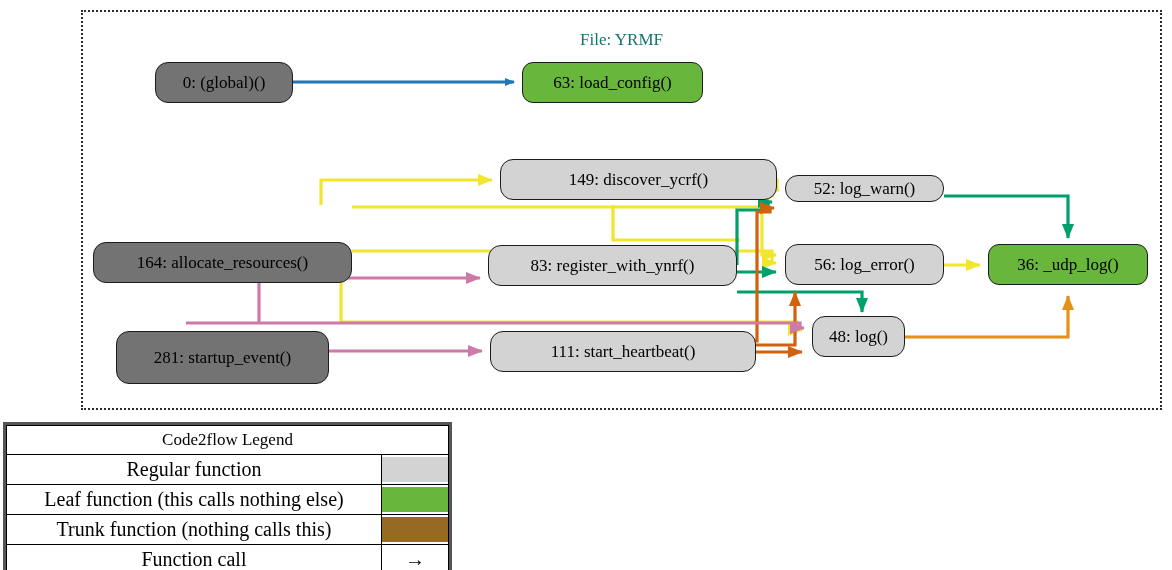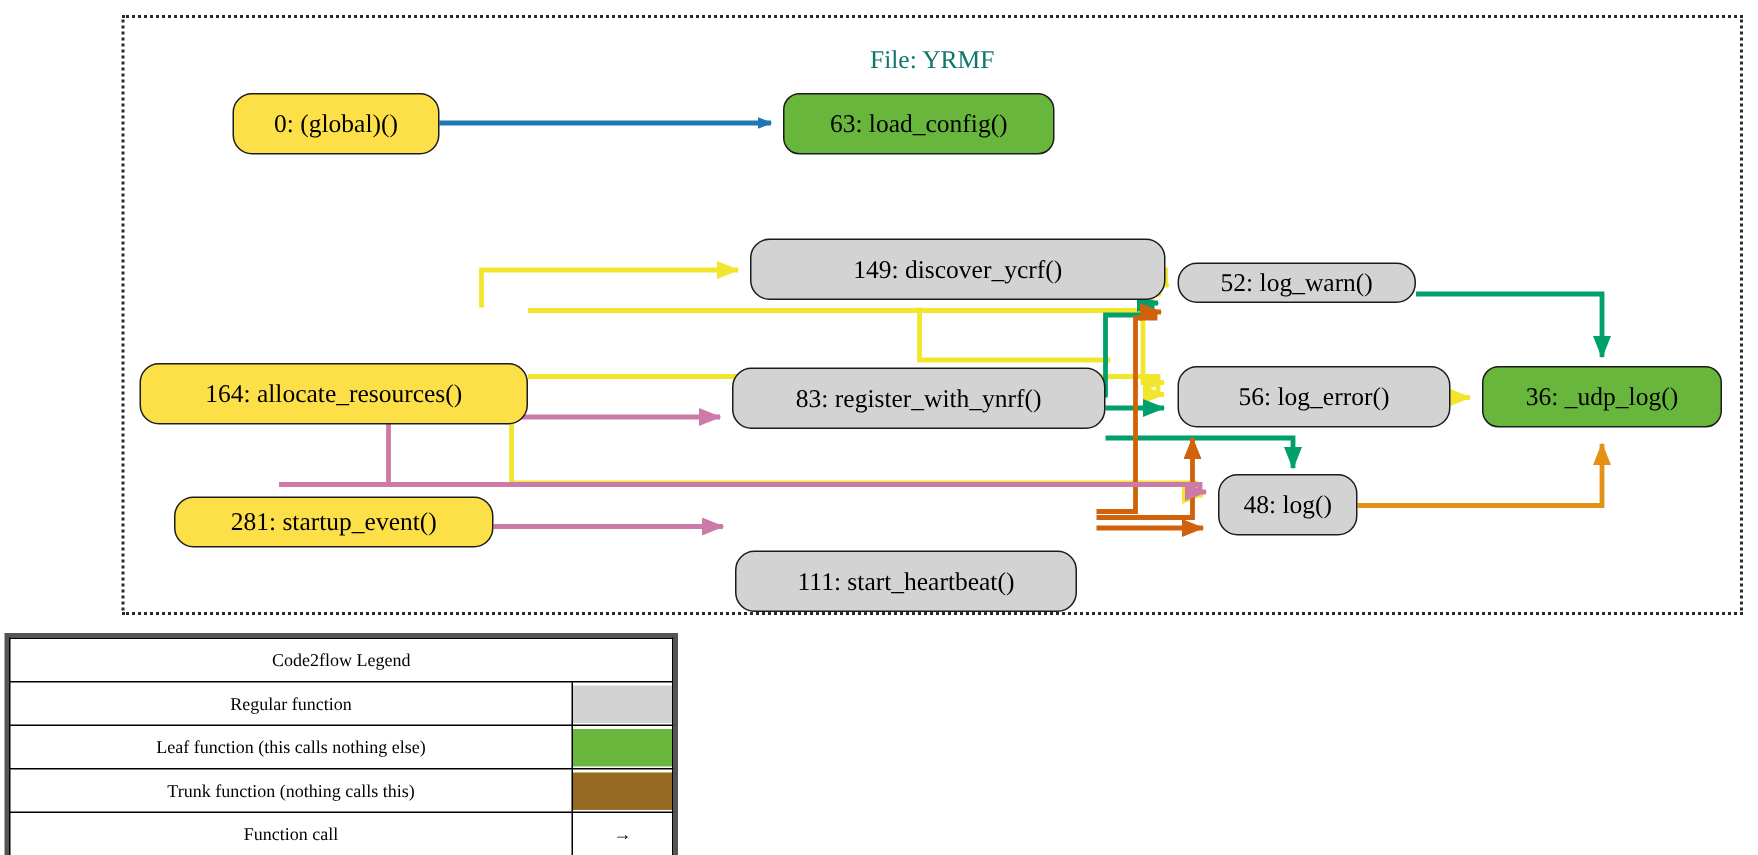--- a/index.html
+++ b/index.html
@@ -22,35 +22,35 @@
   
   .node{
     position:absolute;box-sizing:border-box;
     border:1.6px solid #1c1c1c;border-radius:13px;
     display:flex;align-items:center;justify-content:center;
     font-size:17px;color:#000;white-space:nowrap;
     font-family:"Liberation Serif",serif;
     box-shadow:0 0 0 0 rgba(0,0,0,0);
   }
   .node.gray{background:#d3d3d3;}
-  .node.brown{background:#fde047;}
+  .node.brown{background:#737373;}
   .node.green{background:#68b73c;border-radius:11px;}
 
   
   .legend{
     position:absolute;left:3px;top:422px;width:443px;
     border:3px solid #555;border-collapse:collapse;background:#fff;
     font-family:"Liberation Serif",serif;
   }
   .legend table{border-collapse:collapse;width:100%;}
   .legend td{
-    border:1.4px solid #000;font-size:12px;color:#000;
+    border:1.4px solid #000;font-size:20px;color:#000;
     padding:3px 4px;text-align:center;height:22px;
   }
-  .legend td.title{border:1.4px solid #000;font-size:12px;}
+  .legend td.title{border:1.4px solid #000;font-size:17px;}
   .legend td.swatch{width:66px;padding:0;}
   .sw{display:block;width:100%;height:25px;}
   .sw.gray{background:#d3d3d3;}
   .sw.brown{background:#966a22;}
   .sw.green{background:#68b73c;}
   .arrow-cell{font-size:19px;}
 </style>
 </head>
 <body>
 
@@ -140,33 +140,33 @@
   </div>
 
   <div class="node brown" style="left:93px;top:208px;width:259px;height:41px;margin-top:34px;">
     <span>164: allocate_resources()</span>
   </div>
 
   <div class="node gray" style="left:488px;top:245px;width:249px;height:41px;">
     <span>83: register_with_ynrf()</span>
   </div>
 
-  <div class="node brown" style="left:116px;top:331px;width:213px;height:34px;">
+  <div class="node brown" style="left:116px;top:331px;width:213px;height:53px;">
     <span>281: startup_event()</span>
   </div>
 
-  <div class="node gray" style="left:490px;top:331px;width:228px;height:41px;margin-top:36px;">
+  <div class="node gray" style="left:490px;top:331px;width:266px;height:41px;">
     <span>111: start_heartbeat()</span>
   </div>
 
   <div class="node gray" style="left:785px;top:175px;width:159px;height:27px;">
     <span>52: log_warn()</span>
   </div>
 
-  <div class="node gray" style="left:785px;top:244px;width:182px;height:41px;">
+  <div class="node gray" style="left:785px;top:244px;width:159px;height:41px;">
     <span>56: log_error()</span>
   </div>
 
   <div class="node gray" style="left:812px;top:316px;width:93px;height:41px;">
     <span>48: log()</span>
   </div>
 
   <div class="node green" style="left:988px;top:244px;width:160px;height:41px;">
     <span>36: _udp_log()</span>
   </div>

